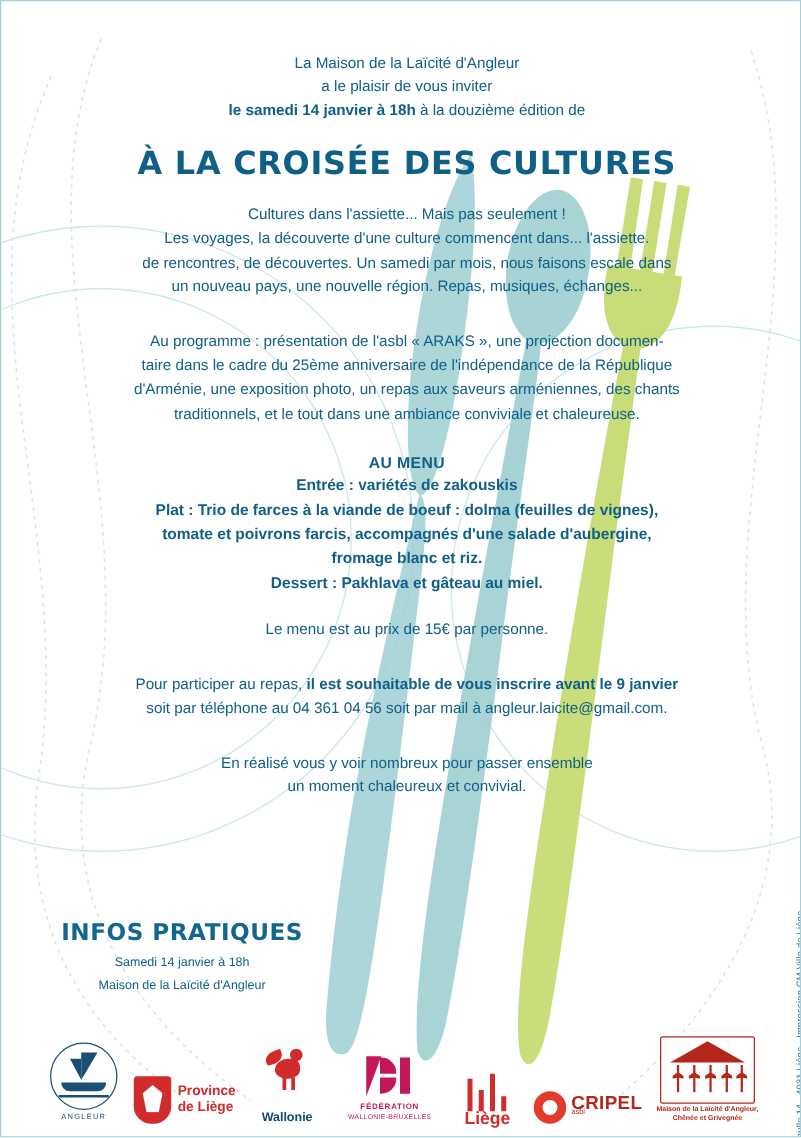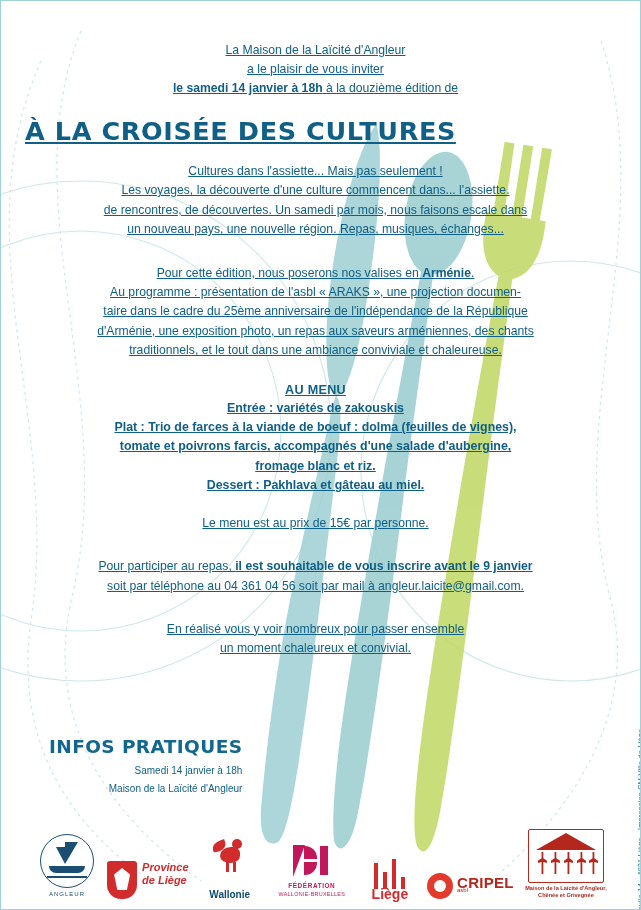--- a/index.html
+++ b/index.html
@@ -19,28 +19,28 @@
   }
 
   
   .bg{position:absolute;inset:0;overflow:hidden;}
   .bg svg{position:absolute;left:0;top:0;}
 
   
   .content{
     position:relative;
     z-index:5;
-    padding:40px 34px 0 24px;
+    padding:40px 34px 0 44px;
     box-sizing:border-box;
-    text-decoration:underline;
   }
   .intro{font-size:12.2px;line-height:19px;text-align:center;}
   .intro b{font-weight:bold;}
 
   .title{
+    text-align:center;
     font-size:25.5px;
     letter-spacing:0.6px;
     font-weight:bold;
     margin:18px 0 16px 0;
     color:#0f5f86;
     font-family:"DejaVu Sans", sans-serif;
   }
 
   .para{
     font-size:12.2px;
@@ -76,21 +76,21 @@
   .infos-line{
     font-size:10px;
     line-height:17.6px;
     margin-left:2px;
   }
   .infos-block{
     position:absolute;
     left:46px;
     top:735px;
     z-index:6;
-    text-align:right;
+    text-align:center;
   }
 
   
   .credit{
     position:absolute;
     right:4px;
     top:420px;
     z-index:6;
     font-size:7.4px;
     color:#1b6e93;
@@ -130,21 +130,21 @@
   .l1 .sail1{position:absolute;left:24px;top:7px;width:0;height:0;
     border-left:13px solid #1a4f73;border-bottom:22px solid transparent;}
   .l1 .sail2{position:absolute;left:15px;top:12px;width:0;height:0;
     border-right:9px solid #1a4f73;border-bottom:17px solid transparent;}
   .l1 .hull{position:absolute;left:8px;top:31px;width:36px;height:7px;
     background:#1a4f73;border-radius:0 0 14px 14px;}
   .l1 .wave{position:absolute;left:6px;top:41px;width:40px;height:2px;background:#1a4f73;}
   .l1 .cap{font-size:6px;letter-spacing:1px;margin-top:2px;color:#1a4f73;}
 
   
-  .l2{display:flex;align-items:flex-start;gap:5px;font-style:italic;}
+  .l2{display:flex;align-items:center;gap:5px;}
   .l2 .shield{
     width:30px;height:38px;background:#d12b2b;
     border-radius:3px 3px 14px 14px;position:relative;
   }
   .l2 .shield:before{
     content:"";position:absolute;left:7px;top:7px;
     width:16px;height:22px;
     background:
       linear-gradient(#fff,#fff) ;
     clip-path:polygon(50% 0,100% 30%,80% 100%,20% 100%,0 30%);
@@ -281,23 +281,20 @@
     <div class="para">
       <div>Cultures dans l'assiette... Mais pas seulement !</div>
       <div>Les voyages, la découverte d'une culture commencent dans... l'assiette.</div>
       <div>de rencontres, de découvertes. Un samedi par mois, nous faisons escale dans</div>
       <div>un nouveau pays, une nouvelle région. Repas, musiques, échanges...</div>
     </div>
 
     <div class="spacer-sm"></div>
 
     <div class="para">
-      <div>
-        <span>Pour cette édition, nous poserons nos valises en </span><b>Arménie</b><span>.</span>
-      </div>
       <div>Au programme : présentation de l'asbl « ARAKS », une projection documen-</div>
       <div>taire dans le cadre du 25ème anniversaire de l'indépendance de la République</div>
       <div>d'Arménie, une exposition photo, un repas aux saveurs arméniennes, des chants</div>
       <div>traditionnels, et le tout dans une ambiance conviviale et chaleureuse.</div>
     </div>
 
     <div class="menu-head">AU MENU</div>
     <div class="menu-line">Entrée : variétés de zakouskis</div>
     <div class="menu-line">Plat : Trio de farces à la viande de boeuf : dolma (feuilles de vignes),</div>
     <div class="menu-line">tomate et poivrons farcis, accompagnés d'une salade d'aubergine,</div>

